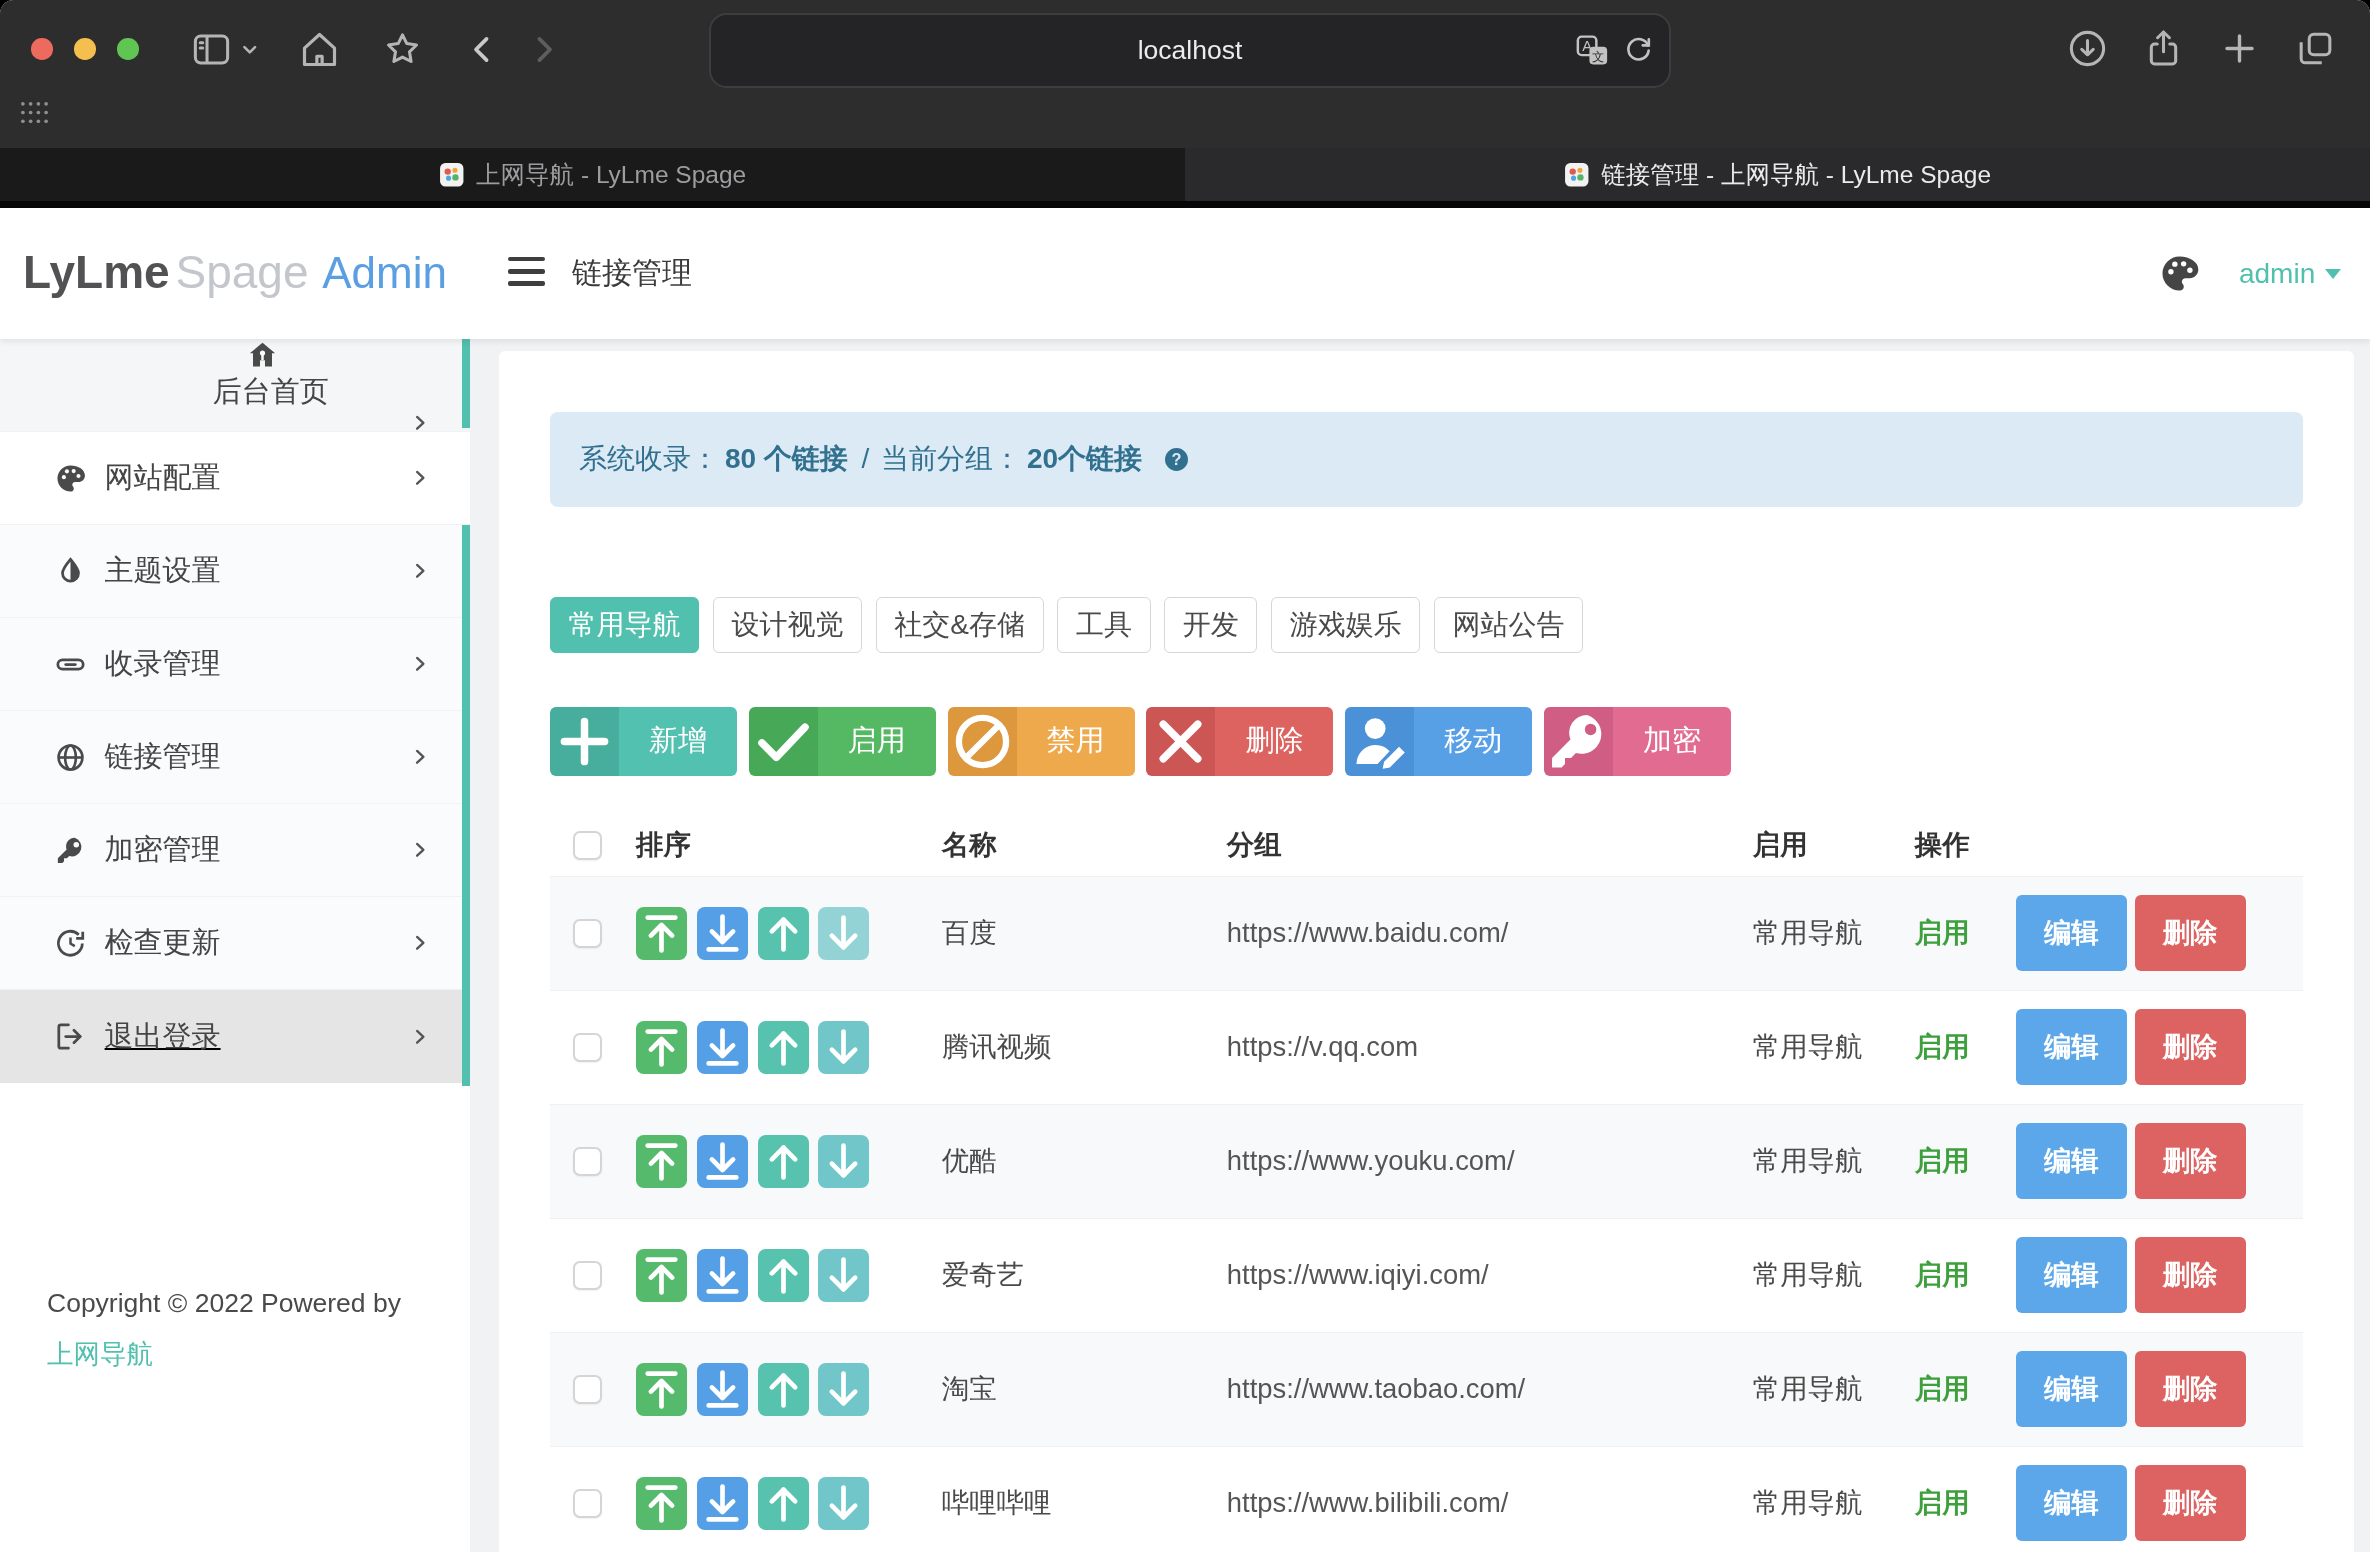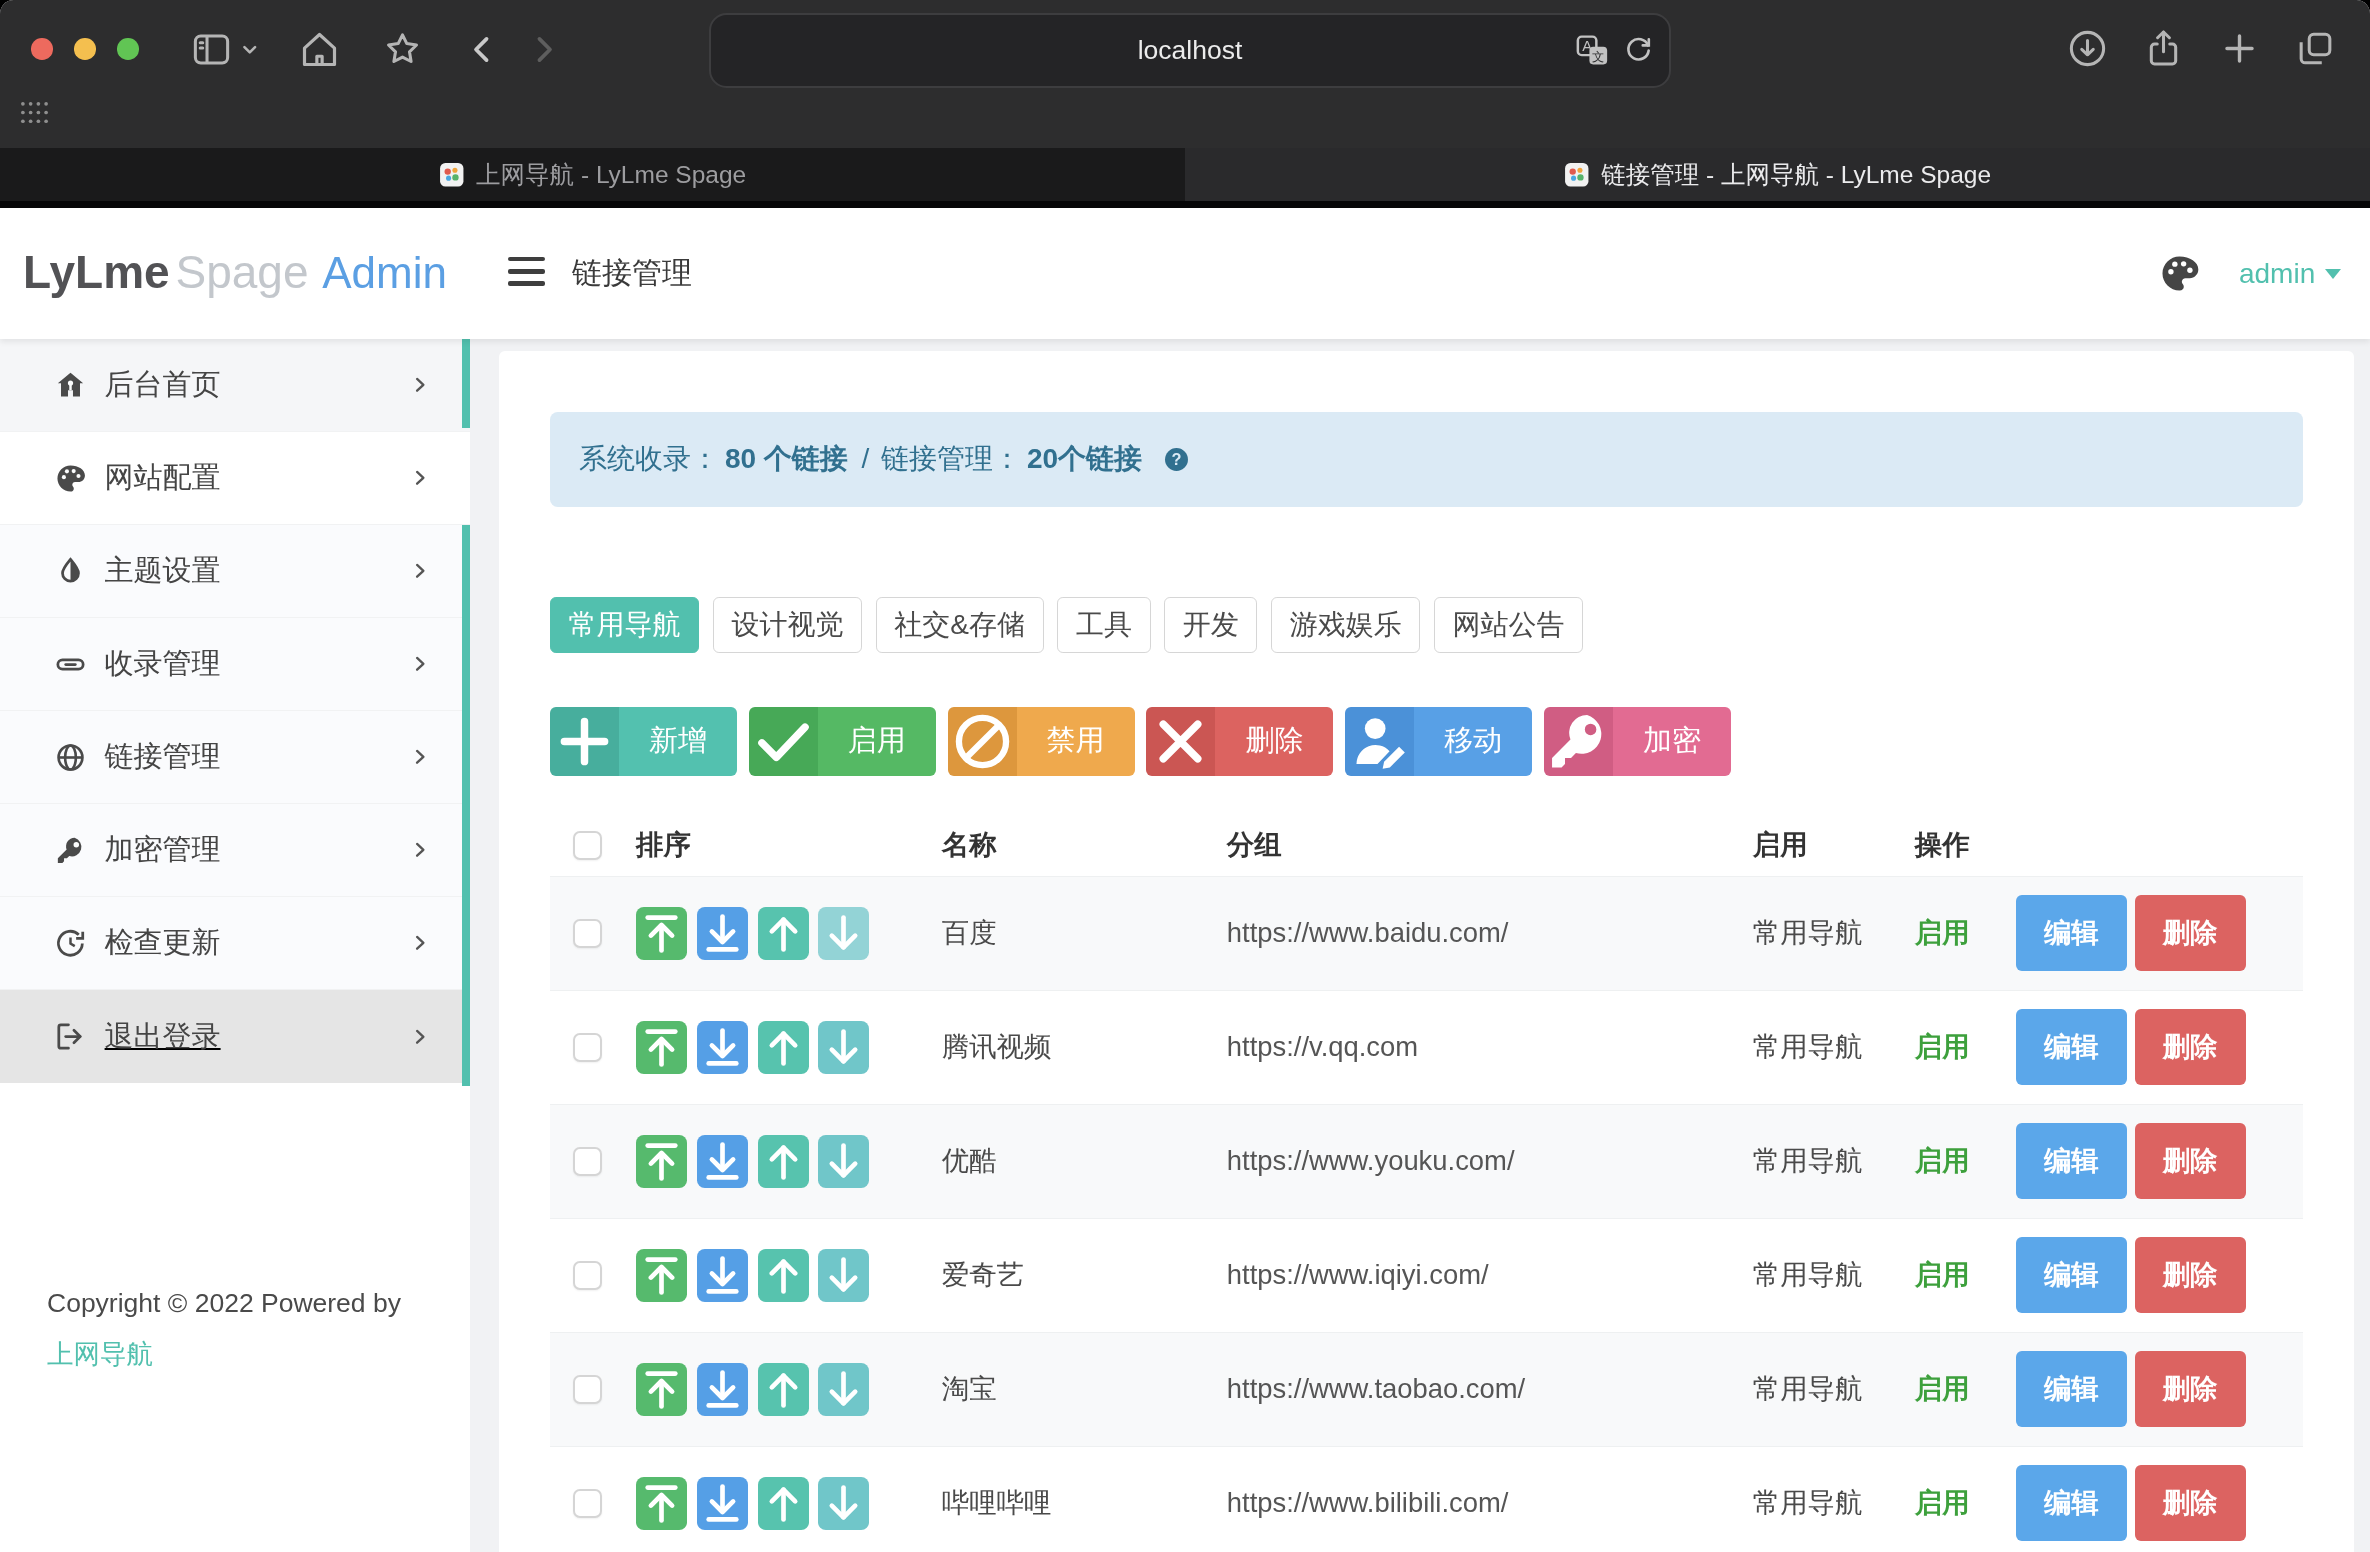--- a/index.html
+++ b/index.html
@@ -31,21 +31,21 @@
   .logo .suffix{font-size:44px;font-weight:500;color:#5b9fe3;margin-left:13.7px;}
   .hamburger{position:absolute;left:508px;top:49px;width:37px;cursor:pointer;}
   .hamburger i{display:block;height:4.4px;background:#3e3e3e;border-radius:2px;margin-bottom:7.8px;}
   .pagetitle{position:absolute;left:572px;top:0;height:131px;display:flex;align-items:center;font-size:30px;color:#3a3a3a;}
   .palette-btn{position:absolute;right:169px;top:44px;}
   .user{position:absolute;right:29px;top:0;height:131px;display:flex;align-items:center;gap:9.8px;color:var(--accent);font-size:28px;font-weight:500;}
   
   .sidebar{position:absolute;left:0;top:131px;bottom:0;width:470px;background:#fff;}
   .menu-item{height:93px;display:flex;align-items:center;padding-left:54px;box-sizing:border-box;
              background:#fafbfd;border-bottom:1px solid #f1f2f3;cursor:pointer;}
-  .menu-item.idx-0{background:#f5f6f8;}
+  .menu-item.idx-0{background:#f5f6f8;flex-direction:column;}
   .menu-item.idx-1{background:#fff;}
   .menu-item.idx-8{background:#e5e5e5;border-bottom:none;text-decoration:underline;}
   .mi{color:#4a4a4a;width:33px;height:33px;display:inline-flex;}
   .mi svg{width:33px;height:33px;}
   .ml{font-size:29px;color:#454545;margin-left:17.6px;}
   .chev{display:none;margin-left:auto;margin-right:39px;width:21.6px;height:21.6px;}
   .chev svg{width:21.6px;height:21.6px;}
   .menu-item.has-sub .chev{display:inline-flex;}
   .strip{position:absolute;right:0;width:7.8px;background:var(--accent);}
   .strip.s1{top:0;height:89px;}
@@ -393,21 +393,21 @@
       </div>
     </div>
 
     <div class="main">
       <div class="card">
 
         <div class="alert" style="background: rgb(219, 234, 245); color: rgb(49, 112, 143);">
           <span>系统收录：</span>
           <b>80 个链接</b>
           <span class="sep">/</span>
-          <span class="glabel">链接管理：</span>
+          <span class="glabel">当前分组：</span>
           <b>20个链接</b>
           <span class="help" style="width: 29px; height: 29px; display: inline-flex;">
               <svg viewBox="0 0 24 24" style="width: 100%; height: 100%;font-size:29px">
                 <circle cx="12" cy="12" r="9.5" fill="#31708f"></circle>
                 <text x="12" y="16.4" font-size="13.5" font-weight="bold" fill="#dbeaf5" text-anchor="middle">?</text>
               </svg>
             </span>
         </div>
 
         <div class="cats">

